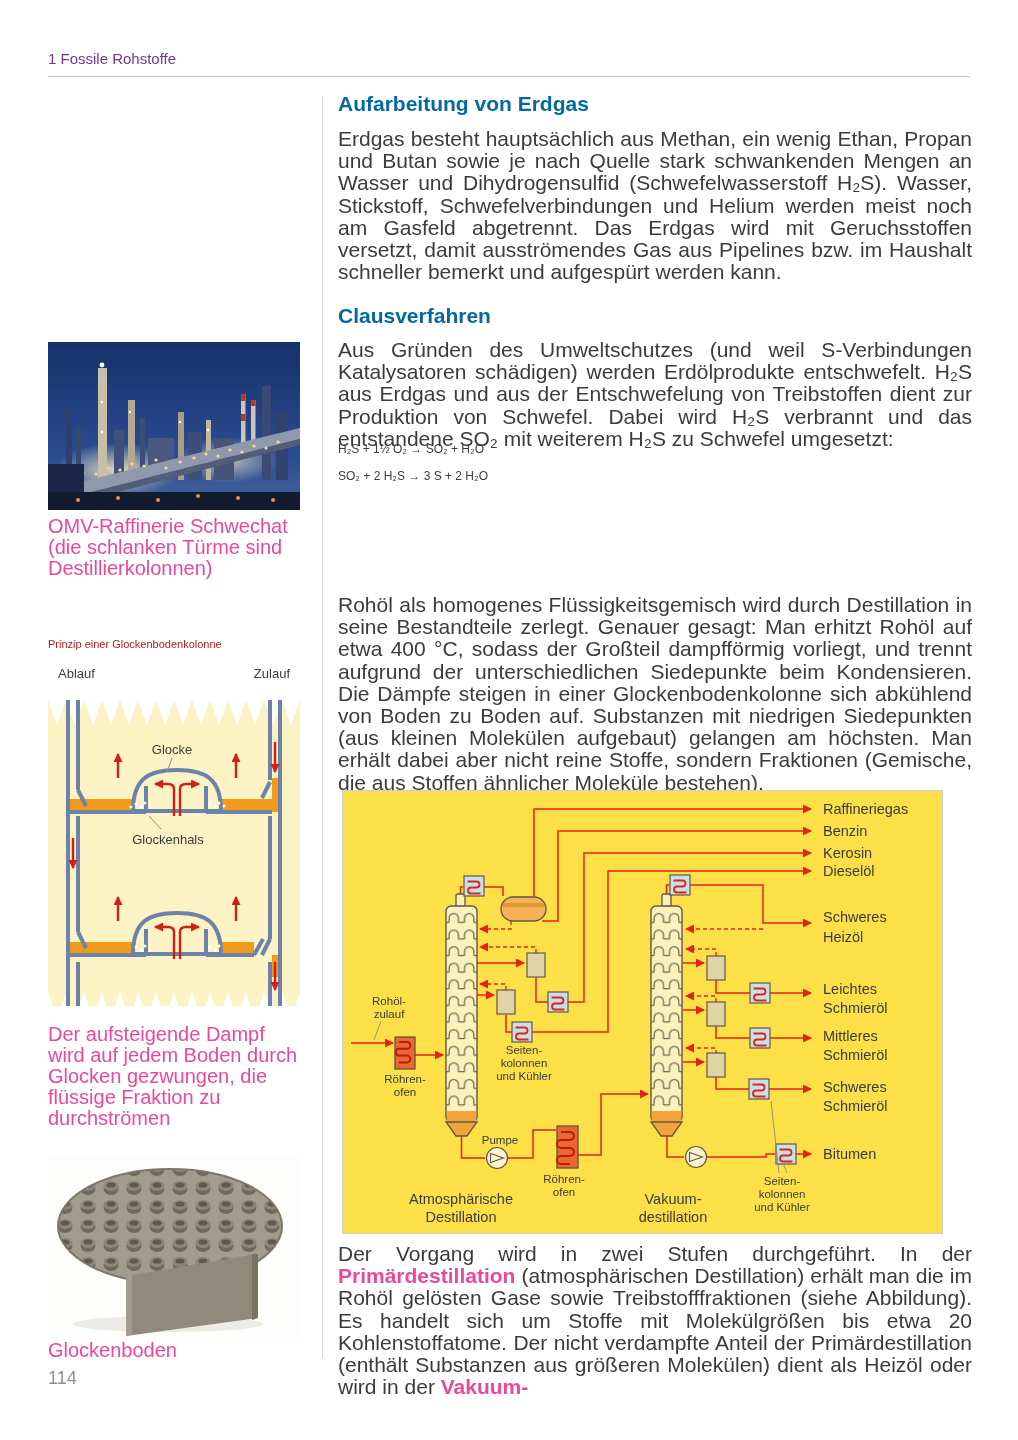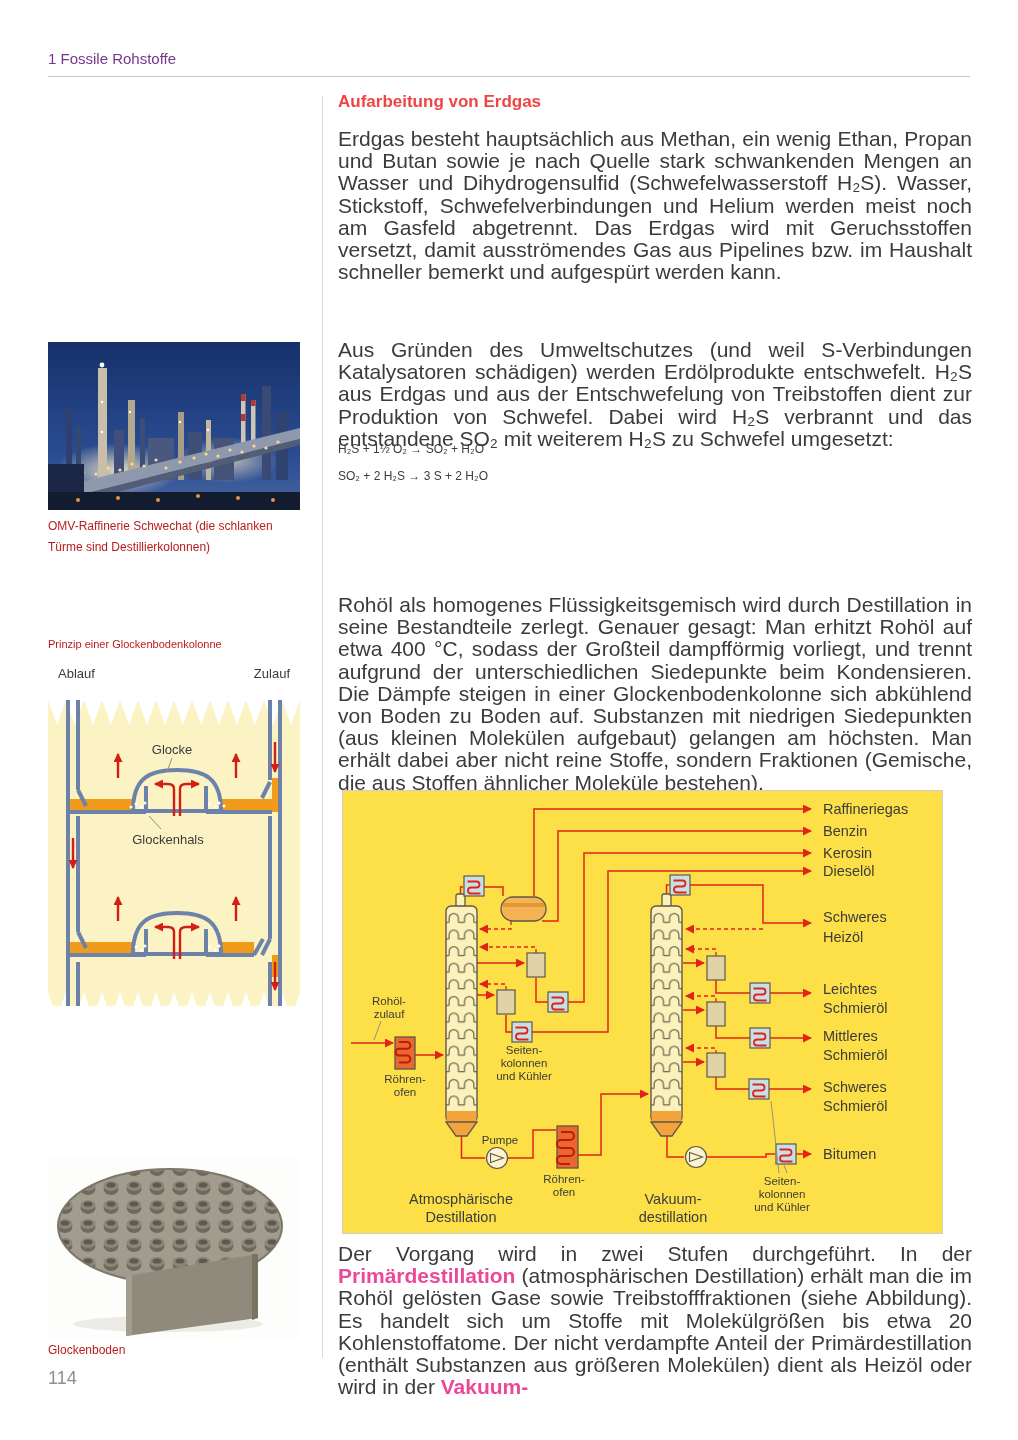--- a/index.html
+++ b/index.html
@@ -3,25 +3,25 @@
 <meta charset="utf-8">
 <style>
   html,body{margin:0;padding:0;background:#ffffff;}
   .page{position:relative;width:1018px;height:1440px;background:#fff;overflow:hidden;
         font-family:"Liberation Sans","DejaVu Sans",sans-serif;color:#3b3b3b;text-decoration:underline;}
   .abs{position:absolute;}
   .chapter{left:48px;top:50px;font-size:15px;color:#76368C;}
   .rule{left:48px;top:76px;width:922px;height:1px;background:#c4c4c4;}
   .divider{left:322px;top:96px;width:1px;height:1262px;background:#dcdcdc;}
   .main{left:338px;width:634px;}
-  .h{color:#ef4444;font-weight:bold;font-size:17px;}
+  .h{color:#0369a1;font-weight:bold;font-size:21px;}
   .body-text{font-size:21px;line-height:22.2px;text-align:justify;}
   .eq{font-size:12px;line-height:27px;}
   .sb{left:48px;width:252px;}
-  .caption{font-size:12px;line-height:21px;color:#b91c1c;}
+  .caption{font-size:20px;line-height:21px;color:#ec4899;}
   .red-title{font-size:11px;color:#b91c1c;}
   .pageno{font-size:18px;color:#8f8f8f;}
   figure{margin:0;}
   .figbox{left:342px;top:790px;width:601px;height:444px;border:1px solid #cfcfcf;background:#fde047;box-sizing:border-box;}
   svg text{font-family:"Liberation Sans","DejaVu Sans",sans-serif;fill:#3b3b3b;}
   svg .lbl-sm{font-size:11.5px;}
   svg .lbl-md{font-size:13px;}
   svg .lbl-prod{font-size:14.5px;}
   b{color:#ec4899;}
 </style>
@@ -195,20 +195,21 @@
 
       <path d="M124,92 L119,106" stroke="#8a8a8a" stroke-width="1" fill="none"></path>
       <path d="M101,150 L113,163" stroke="#8a8a8a" stroke-width="1" fill="none"></path>
 
       <text x="10" y="12" class="lbl-md">Ablauf</text>
       <text x="242" y="12" text-anchor="end" class="lbl-md">Zulauf</text>
       <text x="124" y="88" text-anchor="middle" class="lbl-md">Glocke</text>
       <text x="120" y="178" text-anchor="middle" class="lbl-md">Glockenhals</text>
     </svg>
   </figure>
+  <div class="abs sb caption" style="top:1024px;">Der aufsteigende Dampf wird auf jedem Boden durch Glocken gezwungen, die flüssige Fraktion zu durchströmen</div>
 
   <figure class="abs sb" style="top:1156px;height:182px;">
     <svg viewBox="0 0 252 182" width="252" height="182">
       <defs>
         <pattern id="capsph" width="23" height="19" patternUnits="userSpaceOnUse" x="6" y="2">
           <ellipse cx="11" cy="12" rx="7.5" ry="6" fill="#6e695c"></ellipse>
           <ellipse cx="11" cy="9" rx="7.5" ry="5" fill="#8b8677"></ellipse>
           <ellipse cx="11" cy="8" rx="4.5" ry="2.6" fill="#5d594e"></ellipse>
         </pattern>
       </defs>
@@ -222,20 +223,21 @@
       <polygon points="78,120 84,119 84,179 78,180" fill="#a39e90"></polygon>
     </svg>
   </figure>
   <div class="abs sb caption" style="top:1340px;">Glockenboden</div>
 
   <div class="abs pageno" style="left:48px;top:1368px;">114</div>
 
   <h2 class="abs main h" style="top:92px;margin:0;">Aufarbeitung von Erdgas</h2>
   <p class="abs main body-text" style="top:128px;margin:0;">Erdgas besteht hauptsächlich aus Methan, ein wenig Ethan, Propan und Butan sowie je nach Quelle stark schwankenden Mengen an Wasser und Dihydrogensulfid (Schwefelwasserstoff H₂S). Wasser, Stickstoff, Schwefelverbindungen und Helium werden meist noch am Gasfeld abgetrennt. Das Erdgas wird mit Geruchsstoffen versetzt, damit ausströmendes Gas aus Pipelines bzw. im Haushalt schneller bemerkt und aufgespürt werden kann.</p>
 
+  <h2 class="abs main h" style="top:304px;margin:0;">Clausverfahren</h2>
   <p class="abs main body-text" style="top:339px;margin:0;">Aus Gründen des Umweltschutzes (und weil S-Verbindungen Katalysatoren schädigen) werden Erdölprodukte entschwefelt. H₂S aus Erdgas und aus der Entschwefelung von Treibstoffen dient zur Produktion von Schwefel. Dabei wird H₂S verbrannt und das entstandene SO₂ mit weiterem H₂S zu Schwefel umgesetzt:</p>
   <div class="abs main eq" style="top:436px;">
     <div>H₂S + 1½ O₂ → SO₂ + H₂O</div>
     <div>SO₂ + 2 H₂S → 3 S + 2 H₂O</div>
   </div>
 
   <p class="abs main body-text" style="top:594px;margin:0;">Rohöl als homogenes Flüssigkeitsgemisch wird durch Destillation in seine Bestandteile zerlegt. Genauer gesagt: Man erhitzt Rohöl auf etwa 400 °C, sodass der Großteil dampfförmig vorliegt, und trennt aufgrund der unterschiedlichen Siedepunkte beim Kondensieren. Die Dämpfe steigen in einer Glockenbodenkolonne sich abkühlend von Boden zu Boden auf. Substanzen mit niedrigen Siedepunkten (aus kleinen Molekülen aufgebaut) gelangen am höchsten. Man erhält dabei aber nicht reine Stoffe, sondern Fraktionen (Gemische, die aus Stoffen ähnlicher Moleküle bestehen).</p>
 
   <figure class="abs figbox">
     <svg viewBox="0 0 599 442" width="599" height="442">

